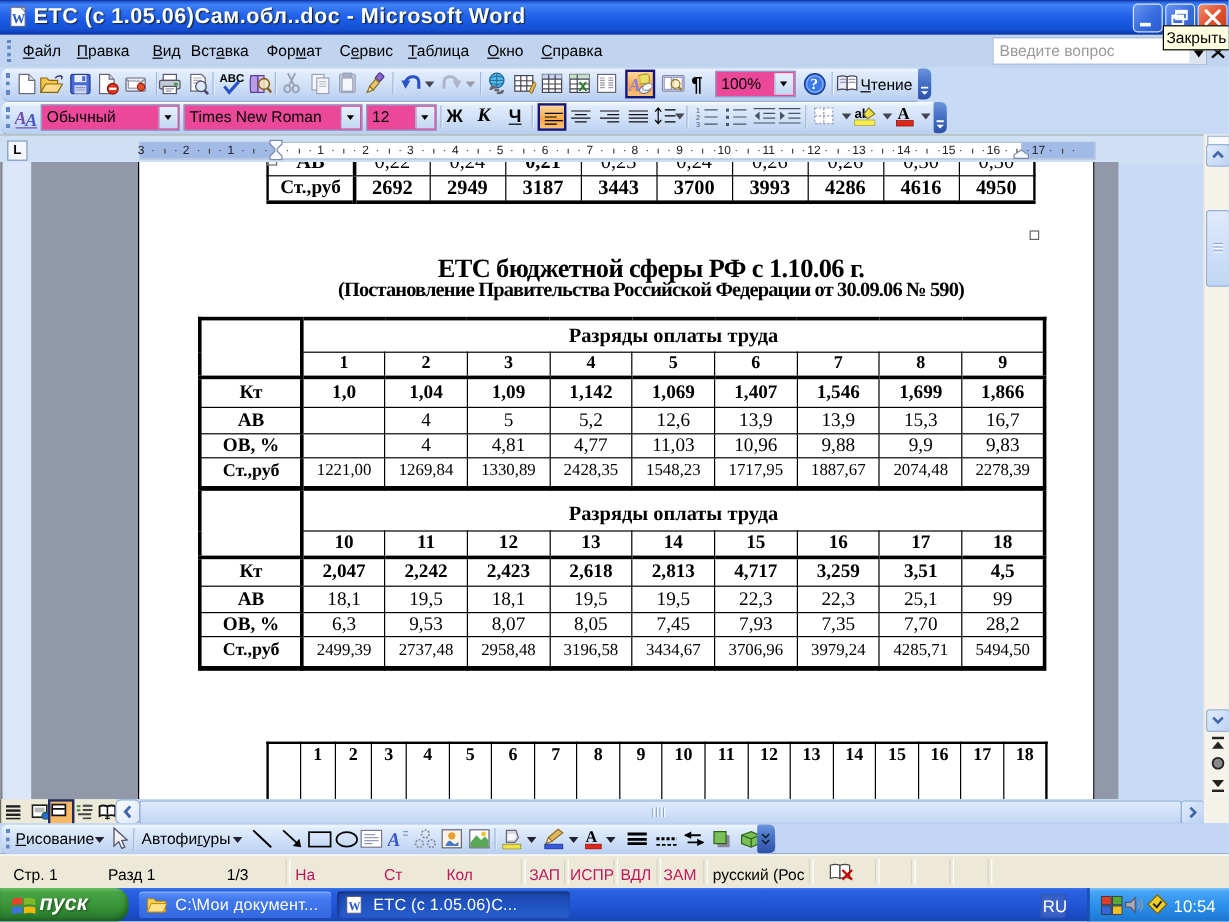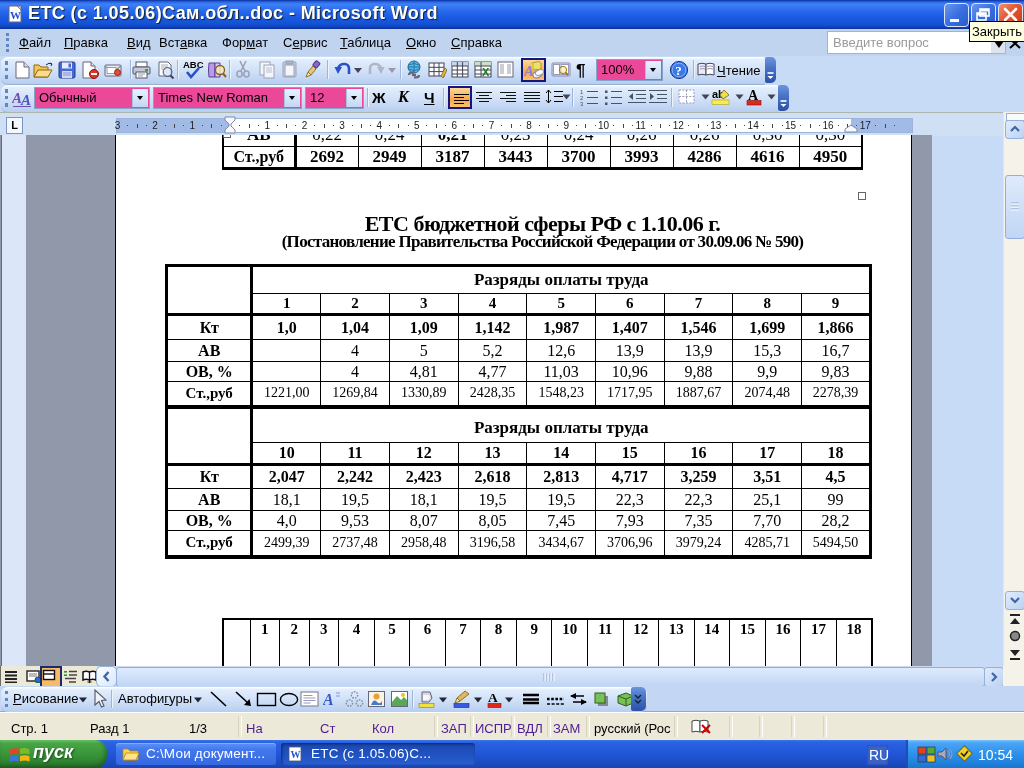--- a/index.html
+++ b/index.html
@@ -58,21 +58,21 @@
 #vscroll{left:1003px;top:112px;width:21px;height:554px;background:#f5f2e9;border-left:1px solid #e8e4da}
 .sbtn{background:linear-gradient(135deg,#e0ecfd,#bcd2f2);border:1px solid #96b0d8;border-radius:3px}
 .sbtn svg{position:absolute}
 #hscrollrow{left:0;top:666px;width:1003px;height:20px;background:#cadcf4}
 .sthumb{background:linear-gradient(180deg,#dfeafc,#c0d6f4);border:1px solid #93aed8;border-radius:3px}
 
 #drawrow{left:0;top:686px;width:1024px;height:26px;background:#c3d6f3;border-bottom:1px solid #98a8bc;box-sizing:border-box}
 
 #statusbar{left:0;top:712px;width:1024px;height:28px;background:#ece9d8;border-top:1px solid #fff;box-sizing:border-box}
 .st{top:8px;font-size:13px;color:#000}
-.stg{top:8px;font-size:13px;color:#4c1d95}
+.stg{top:8px;font-size:13px;color:#be185d}
 .stdiv{top:3px;width:2px;height:21px;border-left:1px solid #d8d4c0;border-right:1px solid #fff}
 
 #taskbar{left:0;top:740px;width:1024px;height:28px;
  background:linear-gradient(180deg,#3a76ec 0,#2a62e2 8%,#2257d8 45%,#1c4cc4 80%,#1845b4 100%)}
 #startbtn{left:0;top:0;width:107px;height:28px;border-radius:0 12px 12px 0;
  background:linear-gradient(180deg,#6cc66a 0,#48a546 12%,#379337 55%,#2c7f2f 85%,#256f29 100%);
  box-shadow:inset -2px -2px 4px rgba(0,40,0,.35)}
 #startbtn span{position:absolute;left:33px;top:2px;color:#fff;font-size:18px;font-weight:bold;font-style:italic;
  text-shadow:1px 1px 2px #1c4a1c}
 .taskbtn{top:3px;height:22px;border-radius:3px;color:#fff;font-size:13px}
@@ -578,21 +578,21 @@
             <td>7</td>
             <td>8</td>
             <td>9</td>
           </tr>
    <tr style="height:25px;font-weight:bold" class="tk">
             <td class="lb">Кт</td>
             <td>1,0</td>
             <td>1,04</td>
             <td>1,09</td>
             <td>1,142</td>
-            <td>1,987</td>
+            <td>1,069</td>
             <td>1,407</td>
             <td>1,546</td>
             <td>1,699</td>
             <td>1,866</td>
           </tr>
    <tr style="height:22px">
             <td class="lb" style="font-weight:bold">АВ</td>
             <td></td>
             <td>4</td>
             <td>5</td>
@@ -661,21 +661,21 @@
             <td>18,1</td>
             <td>19,5</td>
             <td>19,5</td>
             <td>22,3</td>
             <td>22,3</td>
             <td>25,1</td>
             <td>99</td>
           </tr>
    <tr style="height:20px">
             <td class="lb" style="font-weight:bold">ОВ, %</td>
-            <td>4,0</td>
+            <td>6,3</td>
             <td>9,53</td>
             <td>8,07</td>
             <td>8,05</td>
             <td>7,45</td>
             <td>7,93</td>
             <td>7,35</td>
             <td>7,70</td>
             <td>28,2</td>
           </tr>
    <tr style="height:26px;font-size:14px">

